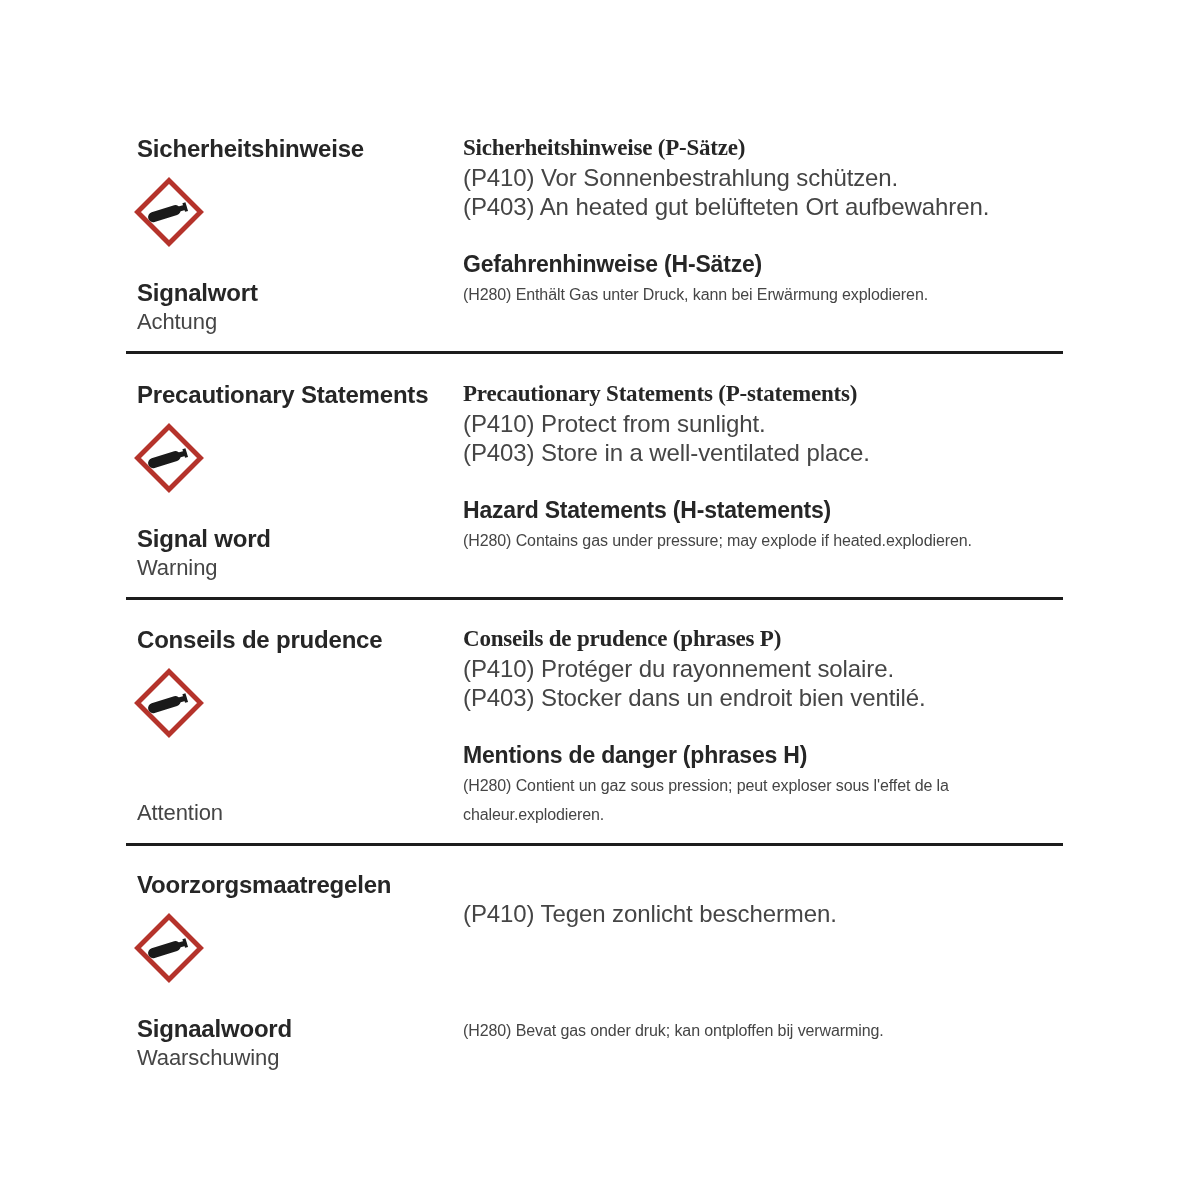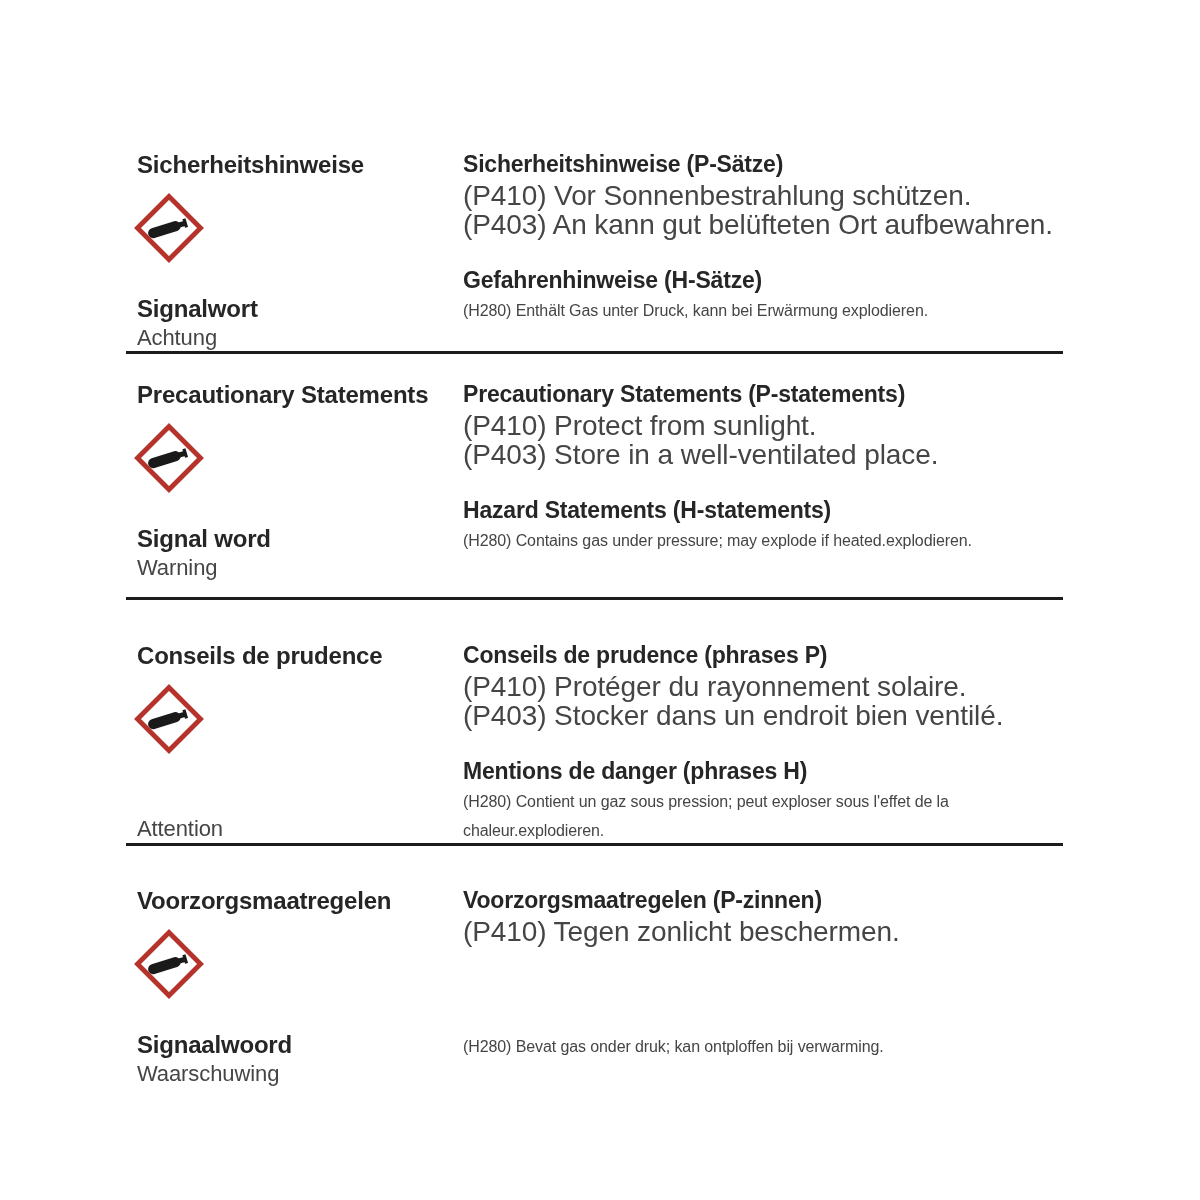--- a/index.html
+++ b/index.html
@@ -10,21 +10,20 @@
     position: relative;
     overflow: hidden;
   }
   .page { position: absolute; inset: 0; background: #ffffff; }
 
   .section {
     position: absolute;
     left: 137px;
     width: 926px;
     height: 245px;
-    margin-top: 16px;
   }
   .left-col  { position: absolute; left: 0; top: 0; width: 326px; height: 100%; }
   .right-col { position: absolute; left: 326px; top: 0; width: 620px; height: 100%; }
 
   .sec-title {
     position: absolute; top: 0; left: 0;
     font-size: 24px; font-weight: 600; color: #262626;
     letter-spacing: -0.2px; white-space: nowrap;
   }
   .pictogram {
@@ -40,25 +39,25 @@
     position: absolute; top: 174px; left: 0;
     font-size: 22px; font-weight: 400; color: #454545;
     letter-spacing: -0.1px;
   }
 
   .p-heading, .h-heading {
     position: absolute; left: 0;
     font-size: 23px; font-weight: 600; color: #262626;
     letter-spacing: -0.2px; white-space: nowrap;
   }
-  .p-heading { top: 0; }
+  .p-heading { top: 0; font-family: Liberation Serif, serif; }
   .h-heading { top: 116px; }
   .p-item {
     position: absolute; left: 0;
-    font-size: 28px; font-weight: 400; color: #454545;
+    font-size: 24px; font-weight: 400; color: #454545;
     letter-spacing: -0.1px; white-space: nowrap;
   }
   .p-item-0 { top: 29px; }
   .p-item-1 { top: 58px; }
   .h-text {
     position: absolute; left: 0; top: 145px;
     width: 620px;
     font-size: 16px; font-weight: 400; color: #454545;
     letter-spacing: -0.1px; line-height: 29px;
   }
@@ -88,29 +87,29 @@
             <rect x="72" y="43.5" width="4.5" height="13"></rect>
           </g>
         </svg>
       </span>
       <div class="signal-label">Signalwort</div>
       <div class="signal-value">Achtung</div>
     </div>
     <div class="right-col">
       <div class="p-heading">Sicherheitshinweise (P-Sätze)</div>
       <div class="p-item p-item-0">(P410) Vor Sonnenbestrahlung schützen.</div>
-      <div class="p-item p-item-1">(P403) An kann gut belüfteten Ort aufbewahren.</div>
+      <div class="p-item p-item-1">(P403) An heated gut belüfteten Ort aufbewahren.</div>
       <div class="h-heading">Gefahrenhinweise (H-Sätze)</div>
       <div class="h-text">(H280) Enthält Gas unter Druck, kann bei Erwärmung explodieren.</div>
     </div>
   </div>
 
   <div class="divider divider-1"></div>
 
-  <div class="section" style="top:365px">
+  <div class="section" style="top:381px">
     <div class="left-col">
       <div class="sec-title">Precautionary Statements</div>
       <span class="pictogram">
         <svg width="70" height="70" viewBox="0 0 100 100">
           <path d="M50 5 L95 50 L50 95 L5 50 Z" fill="#ffffff" stroke="#b5332b" stroke-width="7"></path>
           <g transform="rotate(-17 50 50)" fill="#1a1a1a">
             <rect x="19" y="43" width="48" height="14.5" rx="7.2"></rect>
             <rect x="65" y="46.5" width="8" height="7.5"></rect>
             <rect x="72" y="43.5" width="4.5" height="13"></rect>
           </g>
@@ -166,19 +165,18 @@
             <rect x="19" y="43" width="48" height="14.5" rx="7.2"></rect>
             <rect x="65" y="46.5" width="8" height="7.5"></rect>
             <rect x="72" y="43.5" width="4.5" height="13"></rect>
           </g>
         </svg>
       </span>
       <div class="signal-label">Signaalwoord</div>
       <div class="signal-value">Waarschuwing</div>
     </div>
     <div class="right-col">
-      <div class="p-heading">Voorzorgsmaatregelen (P-zinnen)</div>
       <div class="p-item p-item-0">(P410) Tegen zonlicht beschermen.</div>
       <div class="h-text">(H280) Bevat gas onder druk; kan ontploffen bij verwarming.</div>
     </div>
   </div>
 
 </div>
 
 </body></html>

